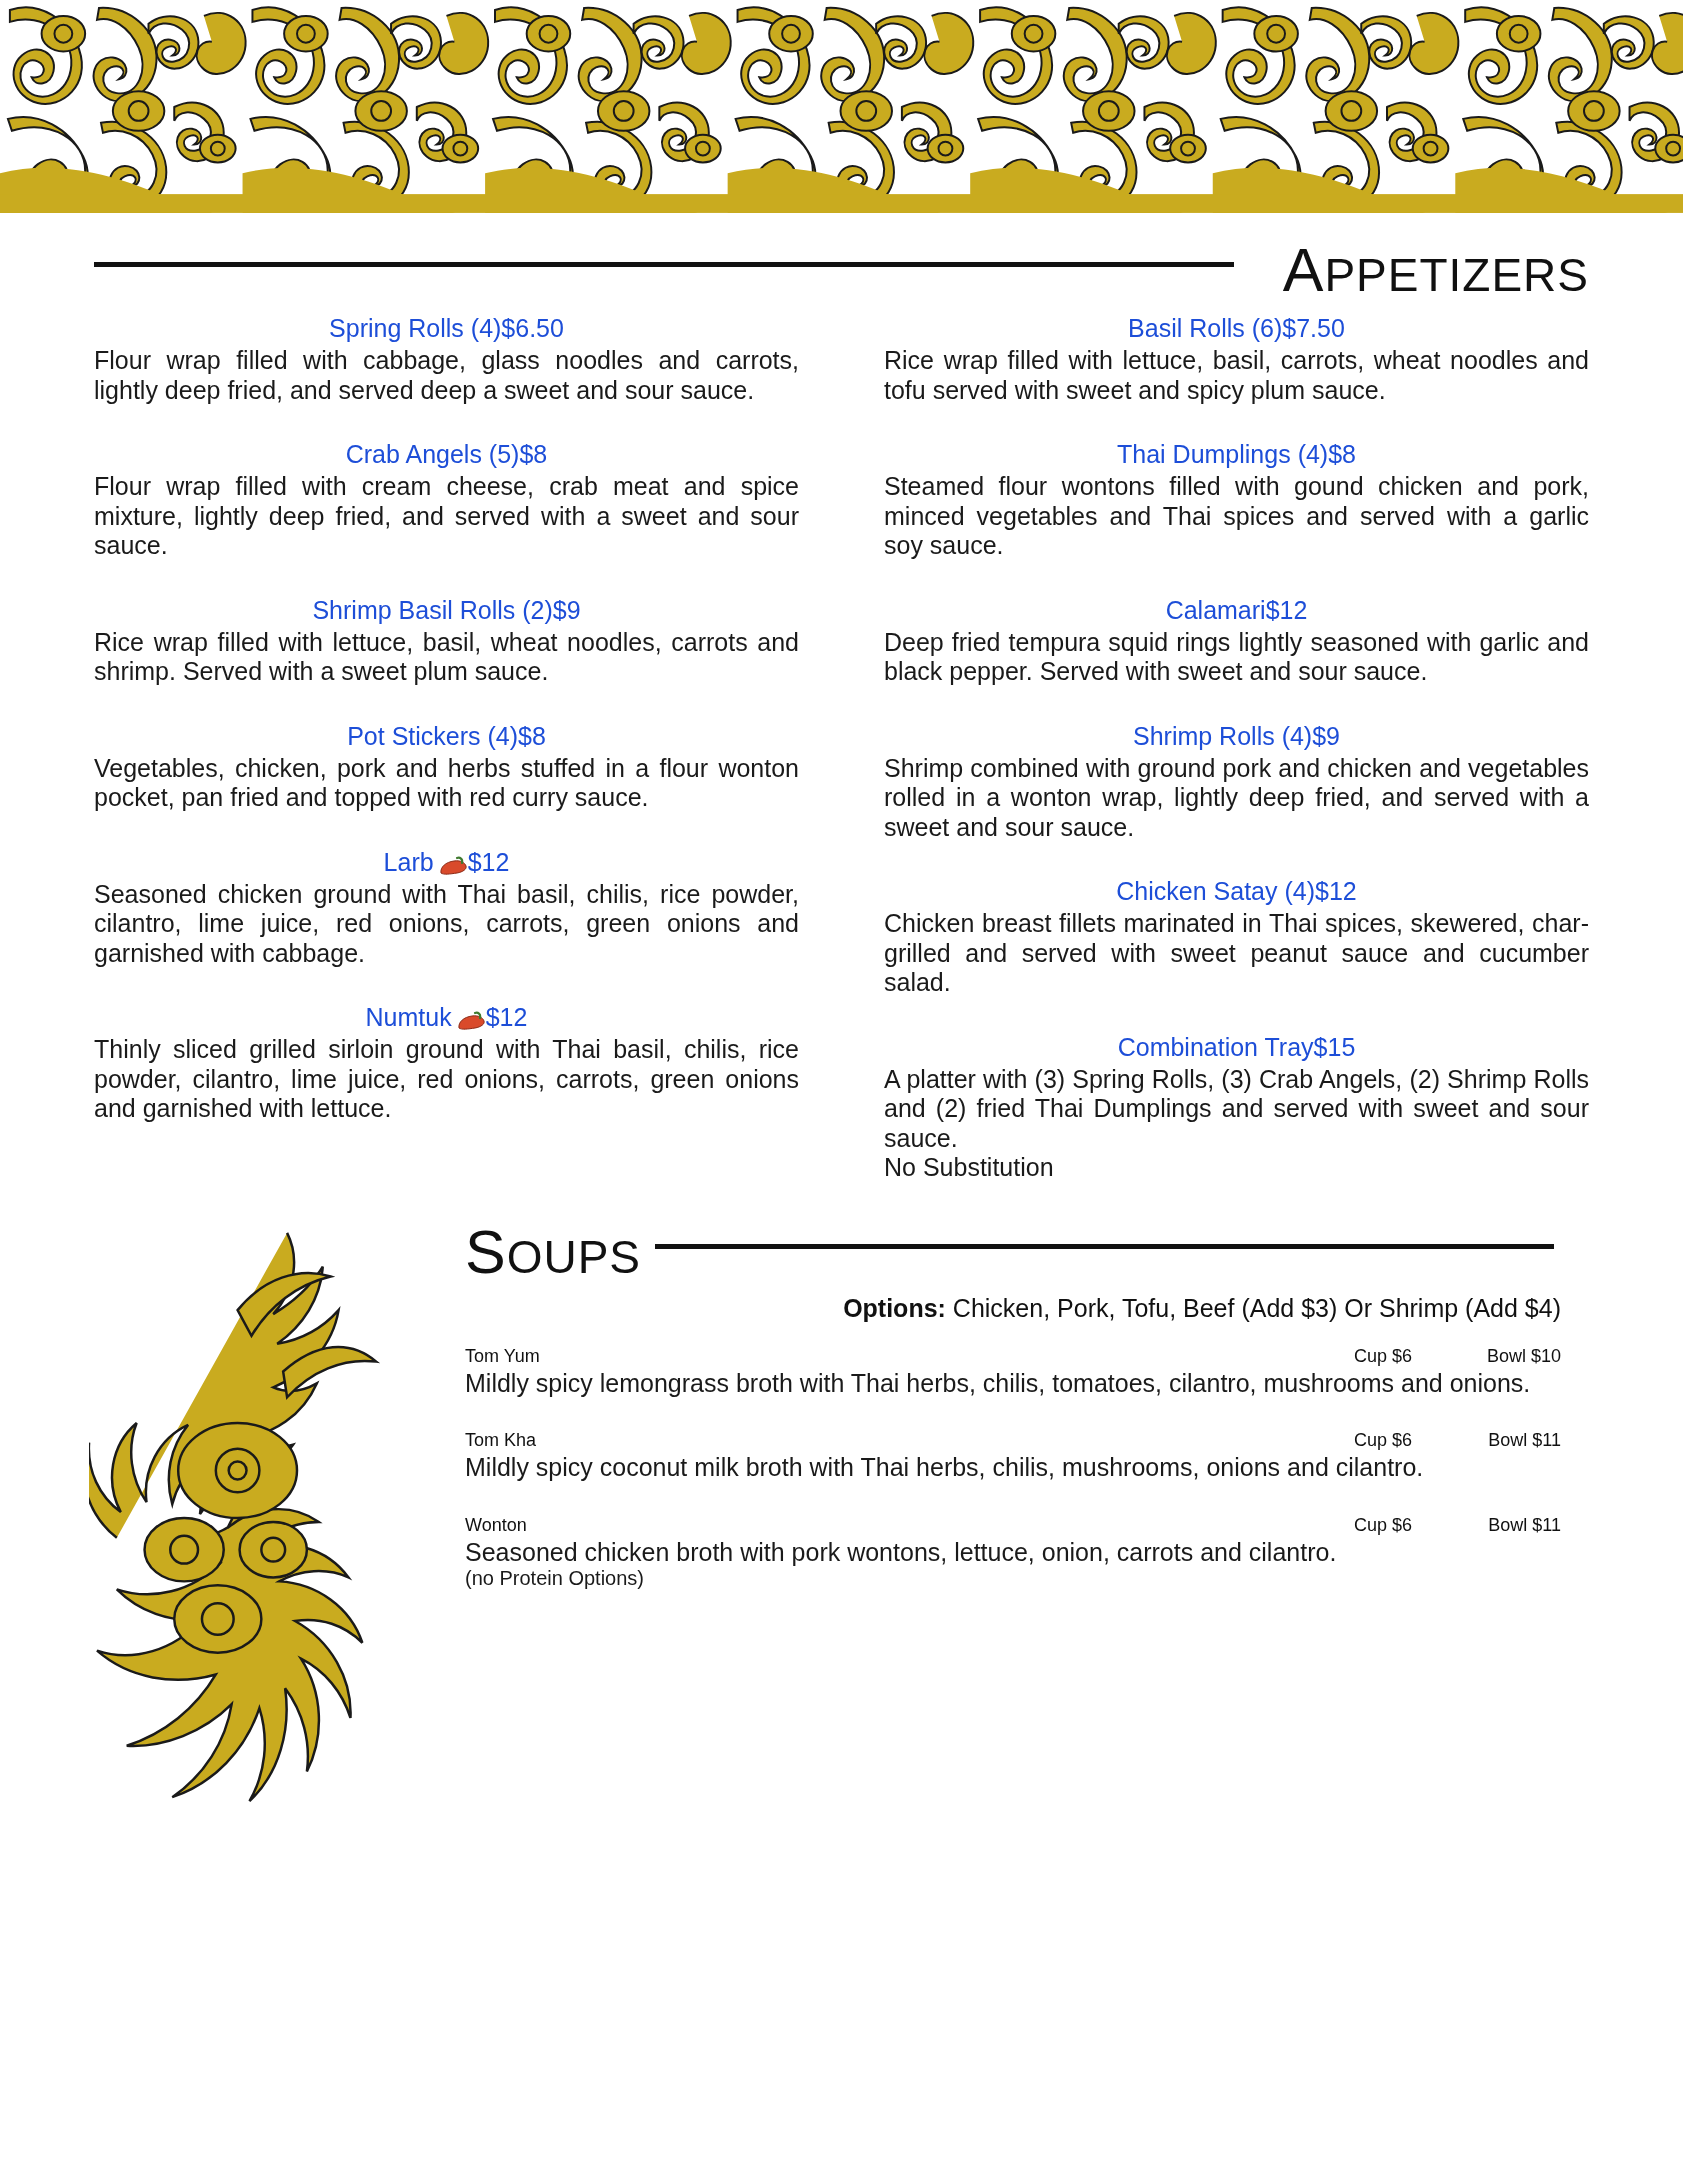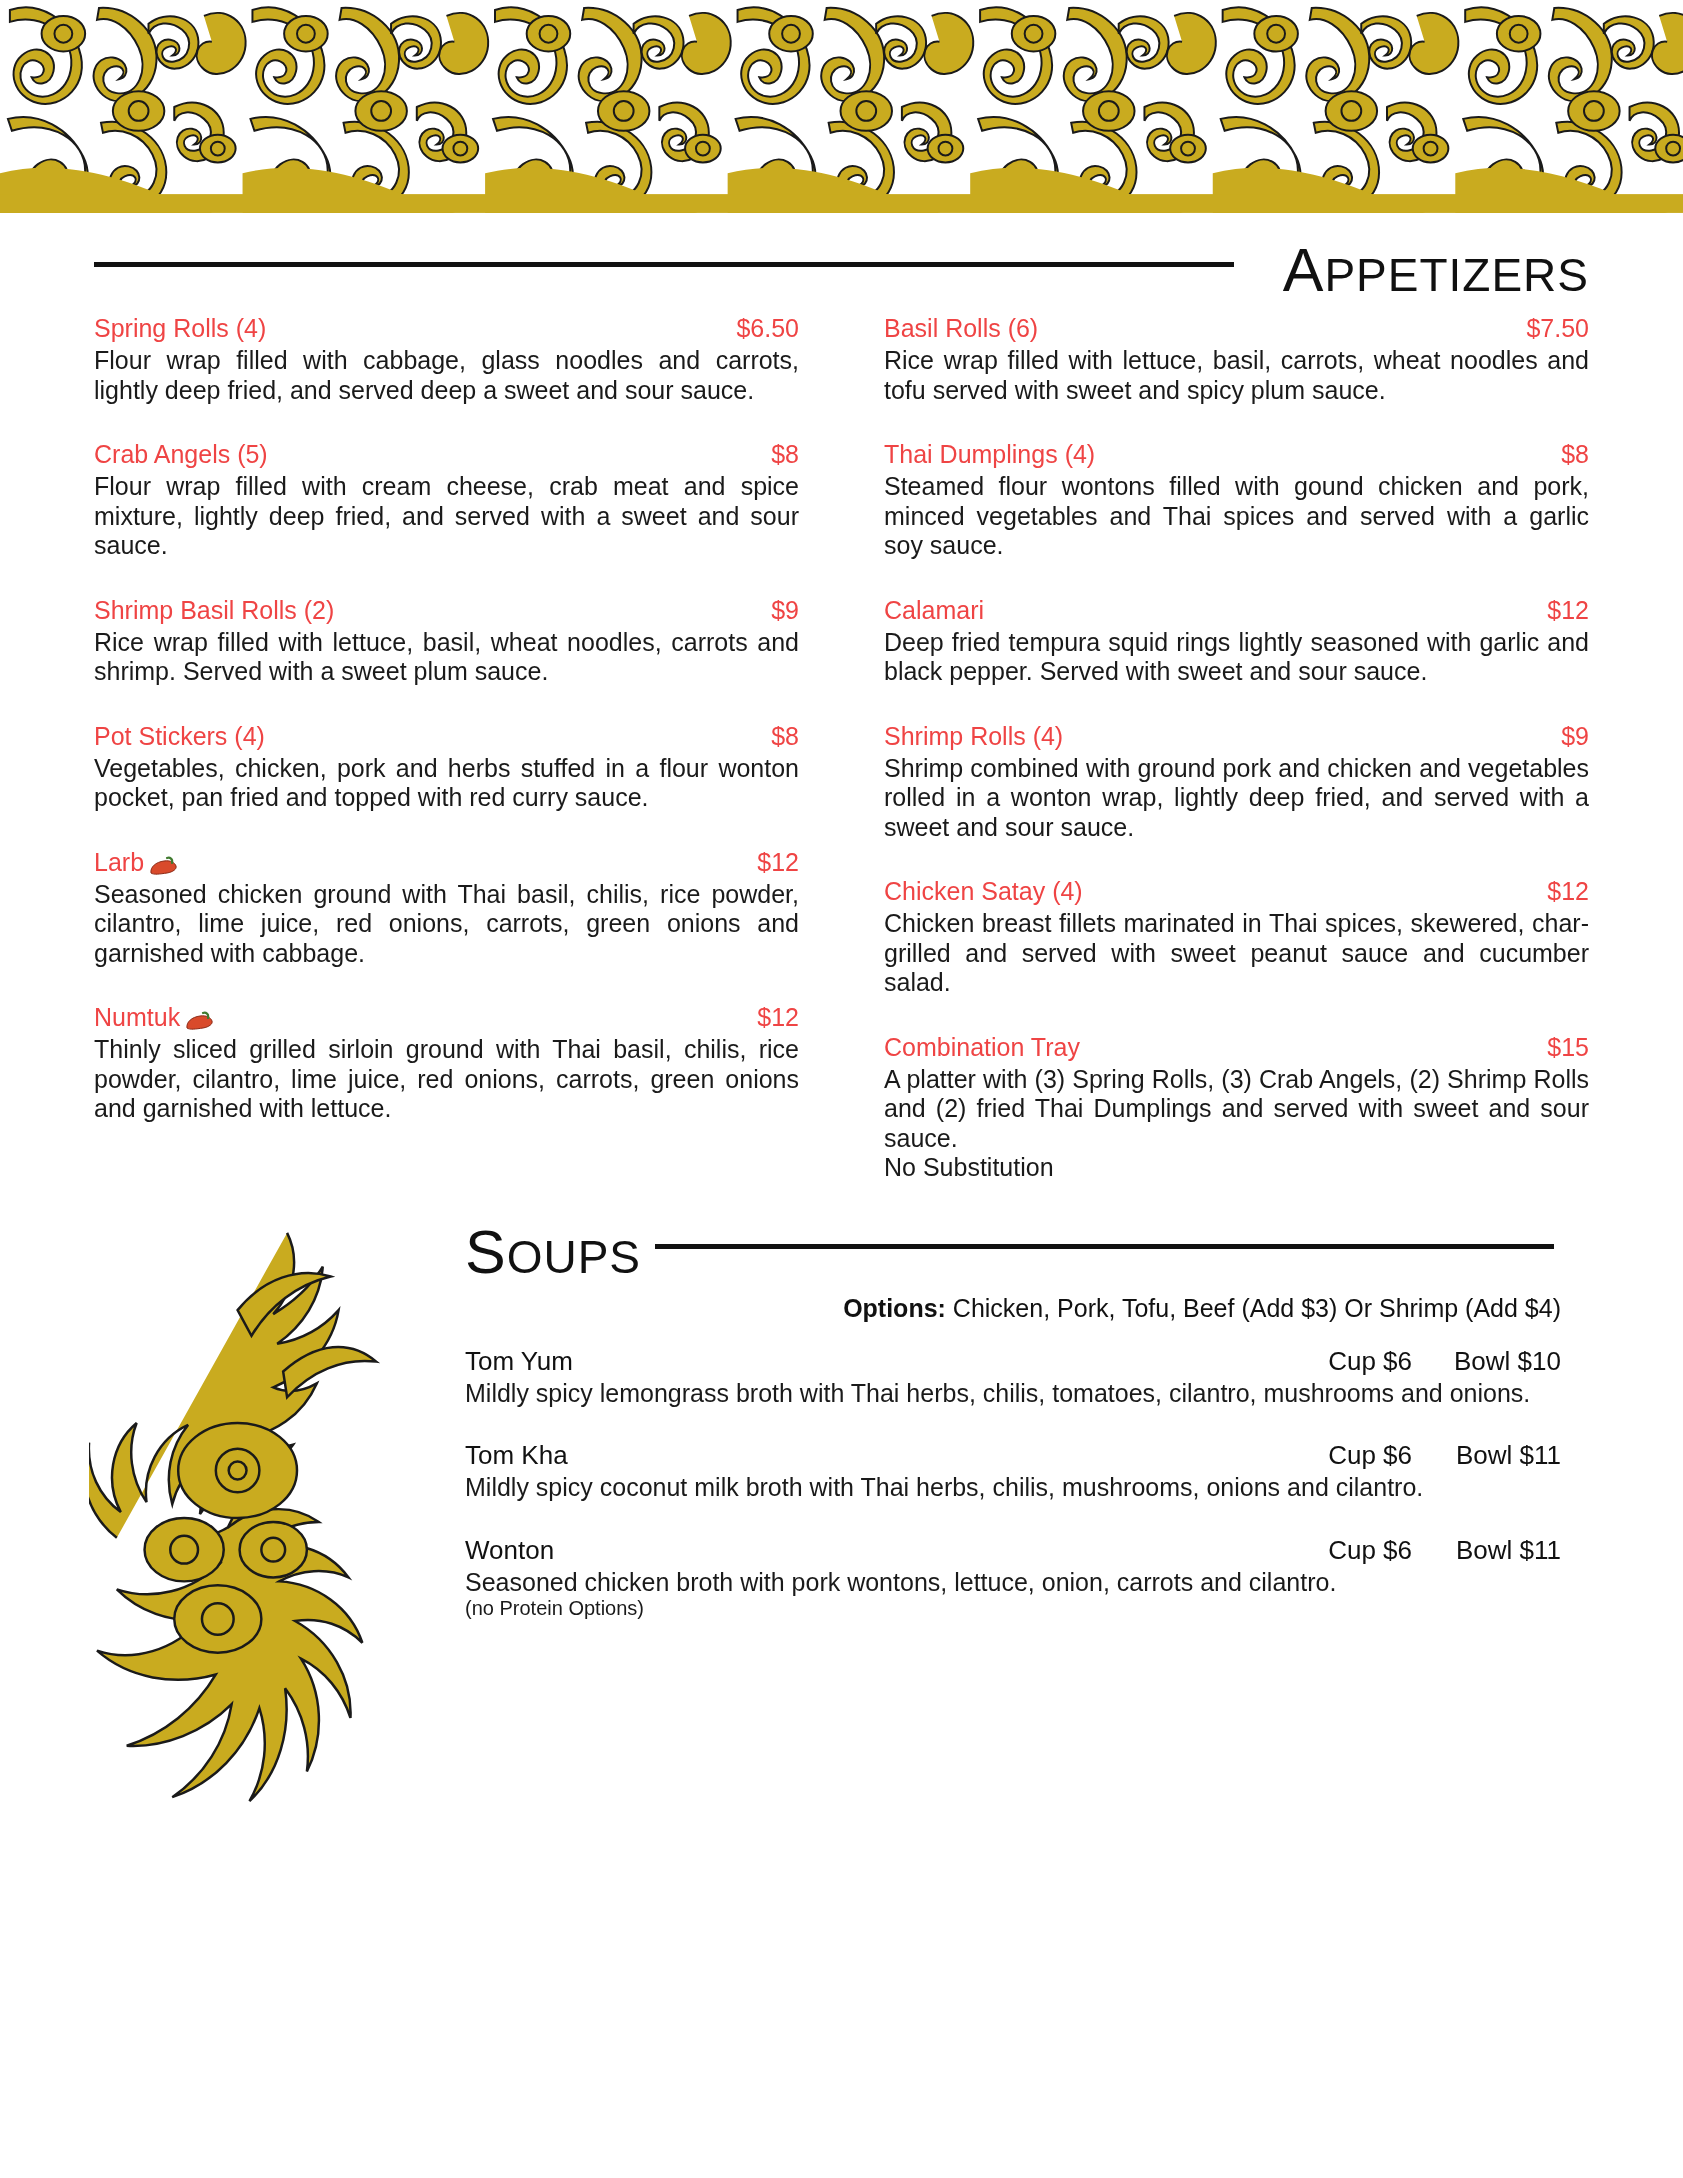--- a/index.html
+++ b/index.html
@@ -76,24 +76,24 @@
     gap: 85px;
   }
   .col { width: 705px; }
 
   .item { margin-bottom: 34px; }
   .item:last-child { margin-bottom: 0; }
 
   .item-head {
     display: flex;
     align-items: baseline;
-    justify-content: space-between;
+    justify-content: center;
     font-size: 25px;
     line-height: 1.2;
-    color: #ef4444;
+    color: #1d4ed8;
   }
   .item-name { white-space: nowrap; display:flex; align-items:center; gap:4px;}
   .item-price { white-space: nowrap; }
   .item-desc {
     font-size: 25px;
     line-height: 1.18;
     text-align: justify;
     text-align-last: left;
     margin-top: 3px;
     color: #1a1a1a;
@@ -150,21 +150,21 @@
   .soup-list {
     position: absolute;
     left: 465px;
     top: 129px;
     width: 1096px;
   }
   .soup-item { margin-bottom: 32px; }
   .soup-head-row {
     display: flex;
     align-items: baseline;
-    font-size: 26px;
+    font-size: 18px;
     color: #111;
   }
   .soup-name { flex: 1 1 auto; }
   .soup-cup { width: 168px; text-align: right; }
   .soup-bowl { width: 149px; text-align: right; }
   .soup-desc {
     font-size: 25px;
     line-height: 1.18;
     text-align: justify;
     text-align-last: left;

